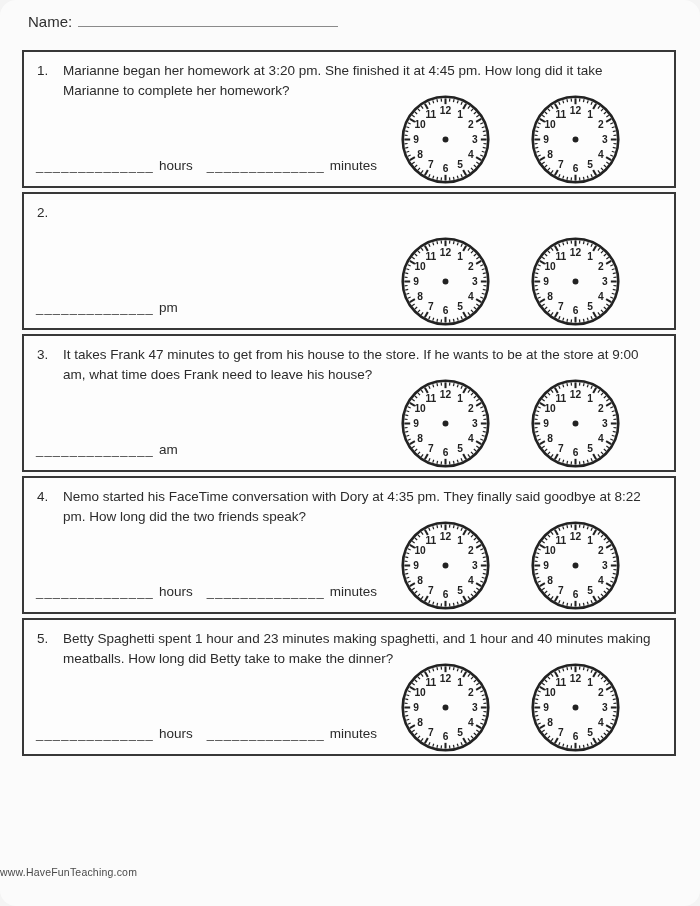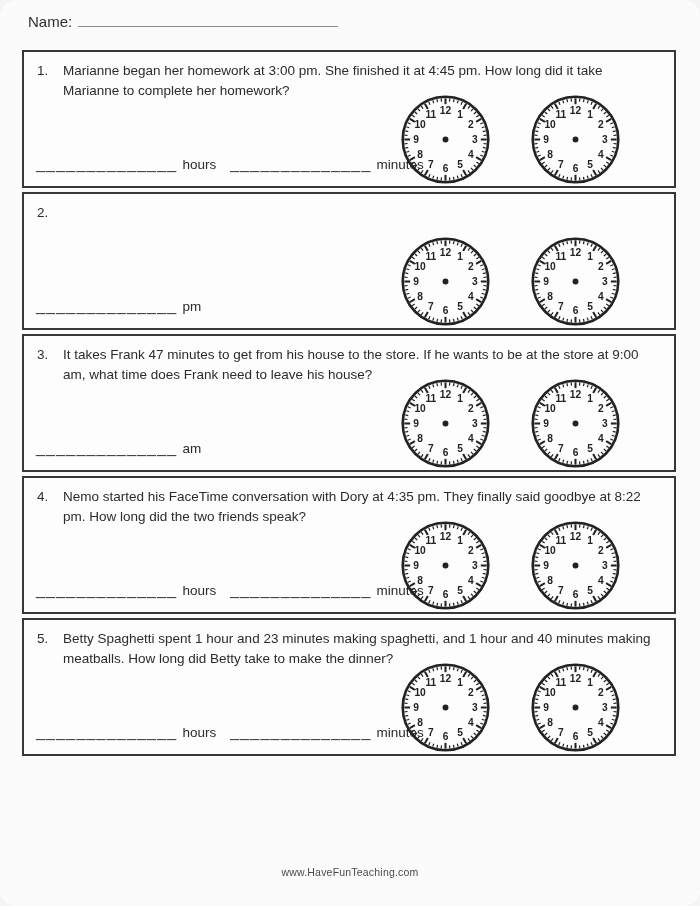--- a/index.html
+++ b/index.html
@@ -64,57 +64,56 @@
   .problem-text { flex: 1; padding-right: 4px; }
   .answer-row {
     position: absolute;
     left: 12px; bottom: 13px;
     font-size: 13.5px;
     white-space: nowrap;
   }
   .blank {
     letter-spacing: 1.2px;
     color: #3a3a3a;
-    font-size: 16px;
+    font-size: 13px;
   }
   .answer-label { margin: 0 14px 0 5px; }
   .clocks {
     position: absolute;
     top: 41px; left: 375px;
     display: flex;
     gap: 37px;
   }
   .clock { width: 93px; height: 93px; }
   
   .footer {
     position: absolute;
     left: 0; right: 0;
     top: 866px;
-    text-align: center;
     font-size: 10.5px;
     letter-spacing: 0.2px;
     color: #4a4a4a;
   }
 </style>
 </head>
 <body>
 
 <div class="page">
 
   <div class="name-row">
     <span class="name-label">Name:</span><span class="name-line"></span>
   </div>
 
 
 
   <div class="problems" id="problems">
   <div class="problem-box">
     <div class="problem-text-row">
       <span class="problem-number">1.</span>
-      <span class="problem-text">Marianne began her homework at 3:00 pm. She finished it at 4:45 pm. How long did it take Marianne to complete her homework?</span>
+      <span class="problem-text">Marianne began her homework at 3:20 pm. She finished it at 4:45 pm. How long did it take Marianne to complete her homework?</span>
     </div>
     <div class="answer-row"><span class="blank">______________</span><span class="answer-label">hours</span><span class="blank">______________</span><span class="answer-label">minutes</span></div>
     <div class="clocks">
           <svg viewBox="0 0 100 100" class="clock">
             <circle cx="50" cy="50" r="46" fill="none" stroke="#222222" stroke-width="2.8"></circle>
             <line x1="50" y1="5.700000000000003" x2="50" y2="12" stroke="#222222" stroke-width="2.2"></line>
             <line x1="54.63061092275705" y1="5.9426800351854965" x2="54.28566699397379" y2="9.224602289900794" stroke="#222222" stroke-width="1.3"></line>
             <line x1="59.210487903226735" y1="6.668061287492414" x2="58.52437932352813" y2="9.895948369913967" stroke="#222222" stroke-width="1.3"></line>
             <line x1="63.68945285081017" y1="7.868196328124704" x2="62.66969676937284" y2="11.006682831898708" stroke="#222222" stroke-width="1.3"></line>
             <line x1="68.01843328825794" y1="9.529936226432781" x2="66.6762023661078" y2="12.544636236653368" stroke="#222222" stroke-width="1.3"></line>

